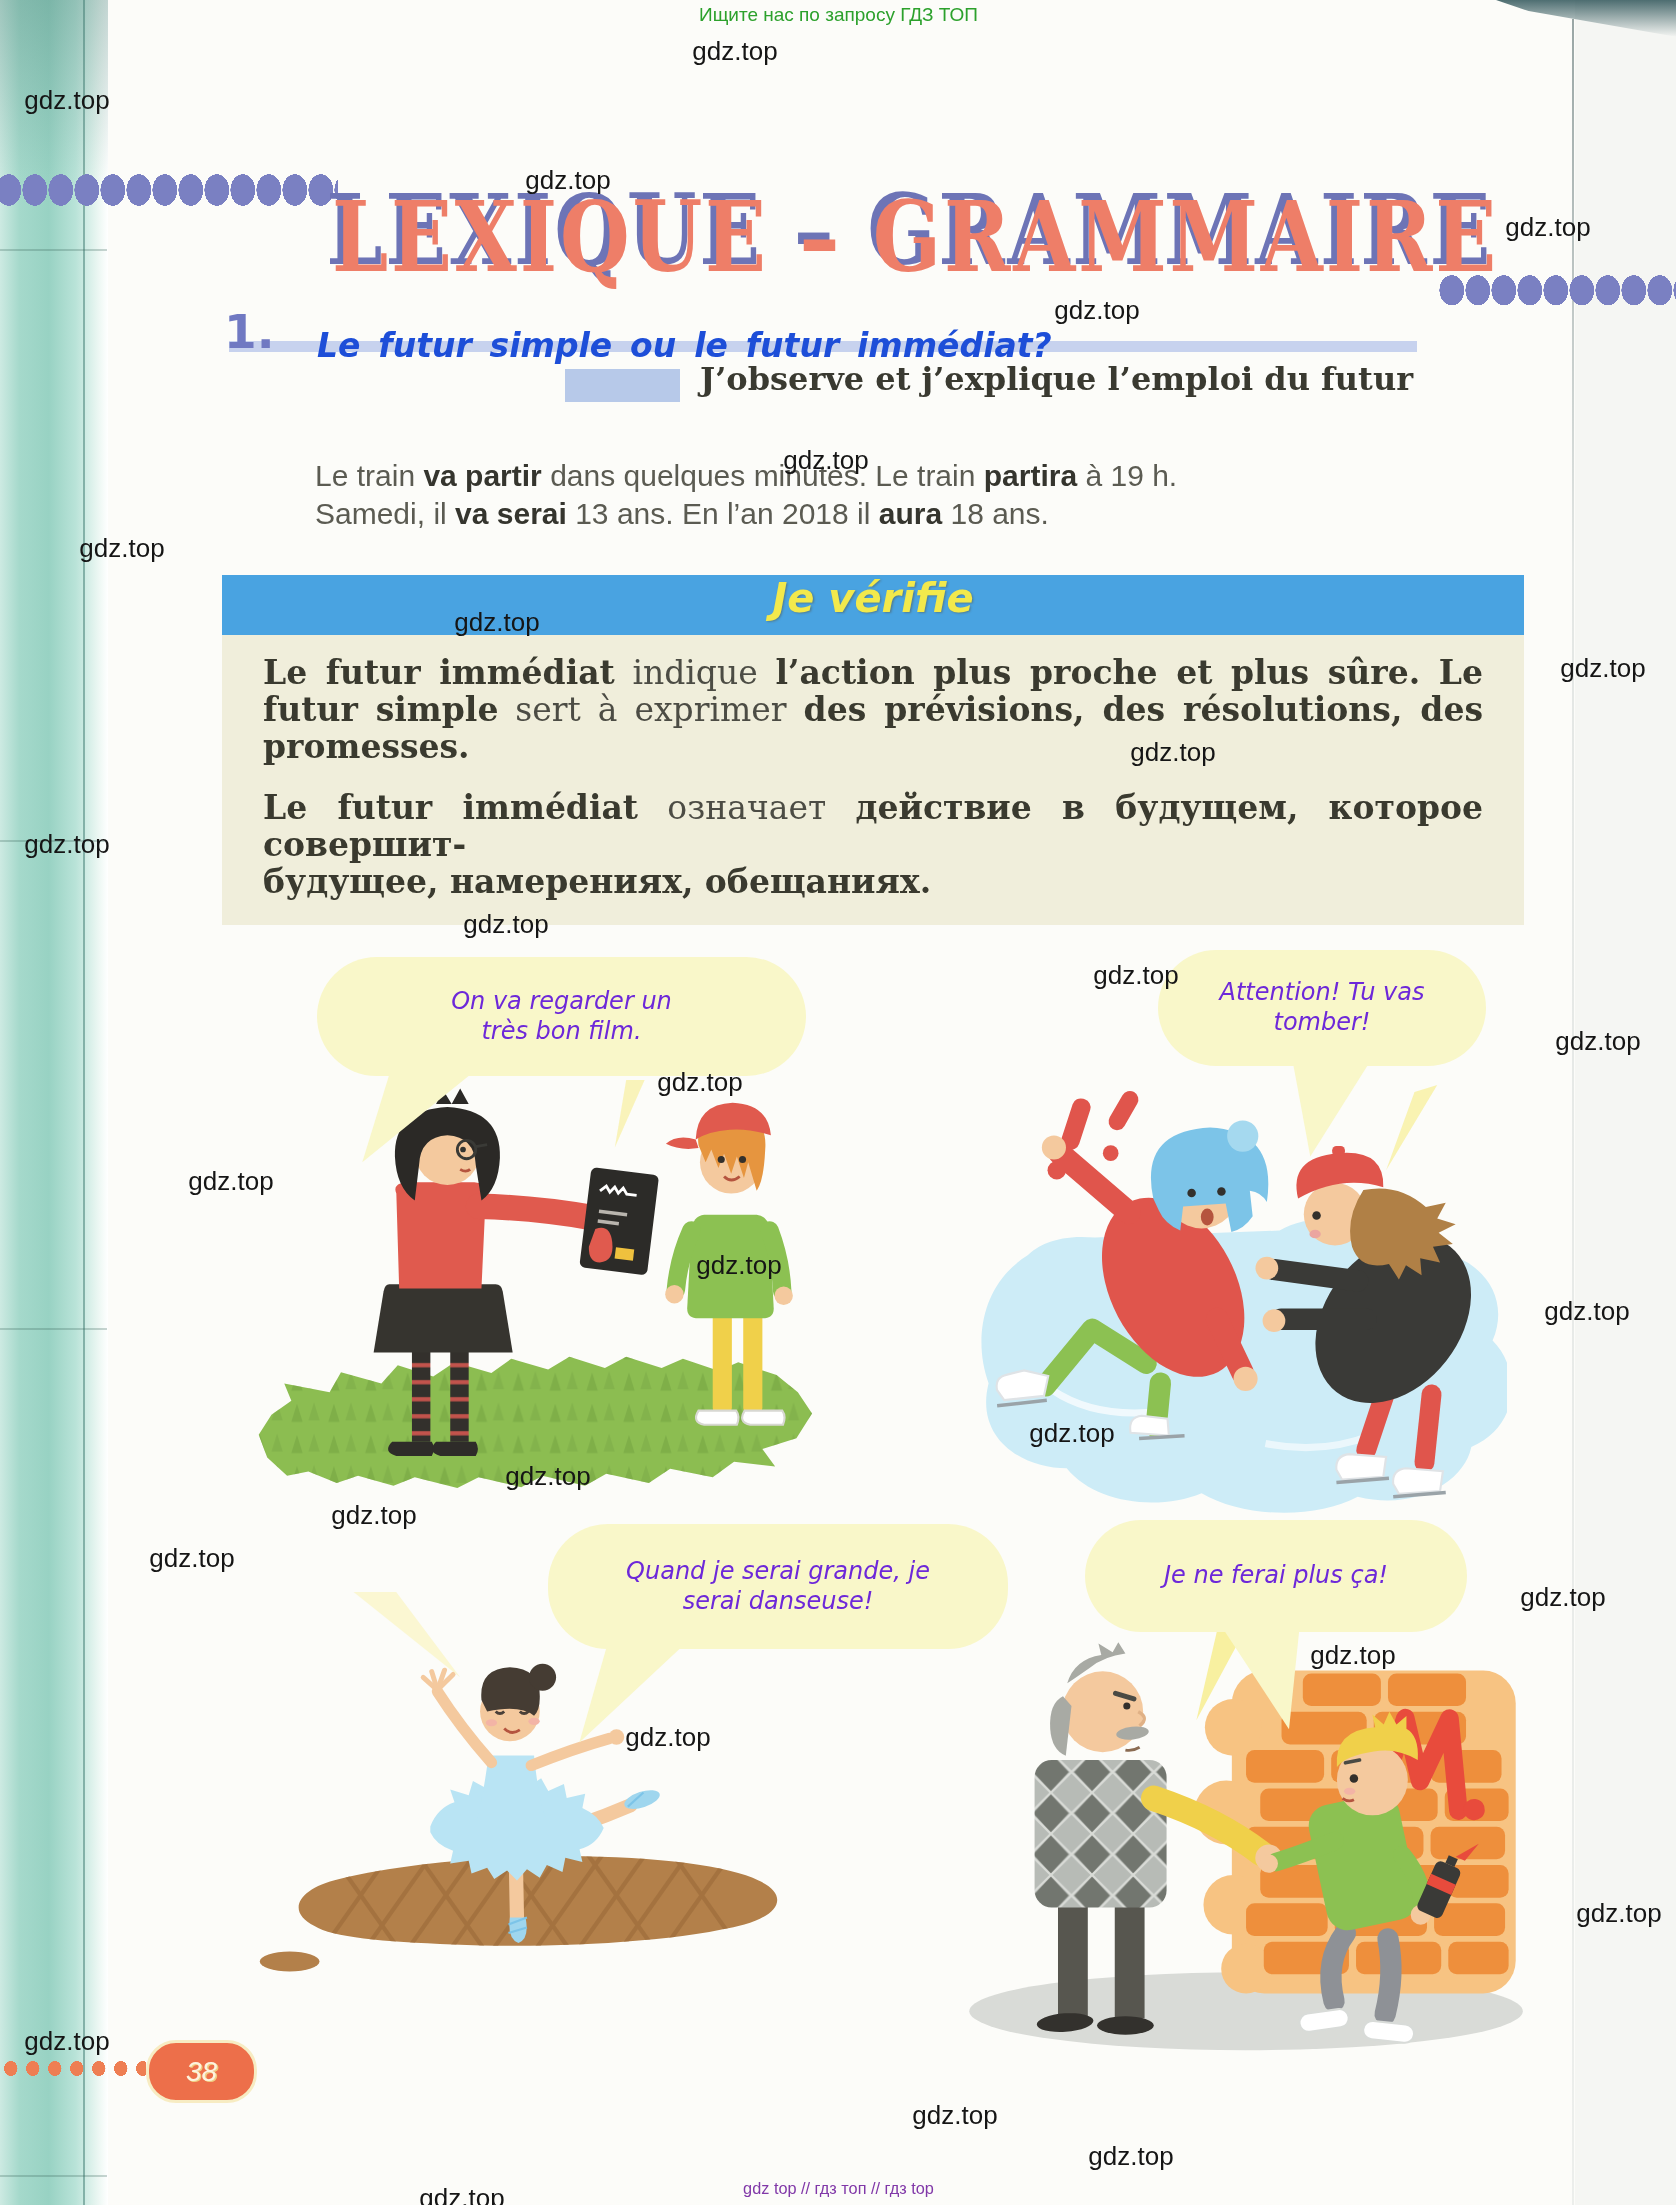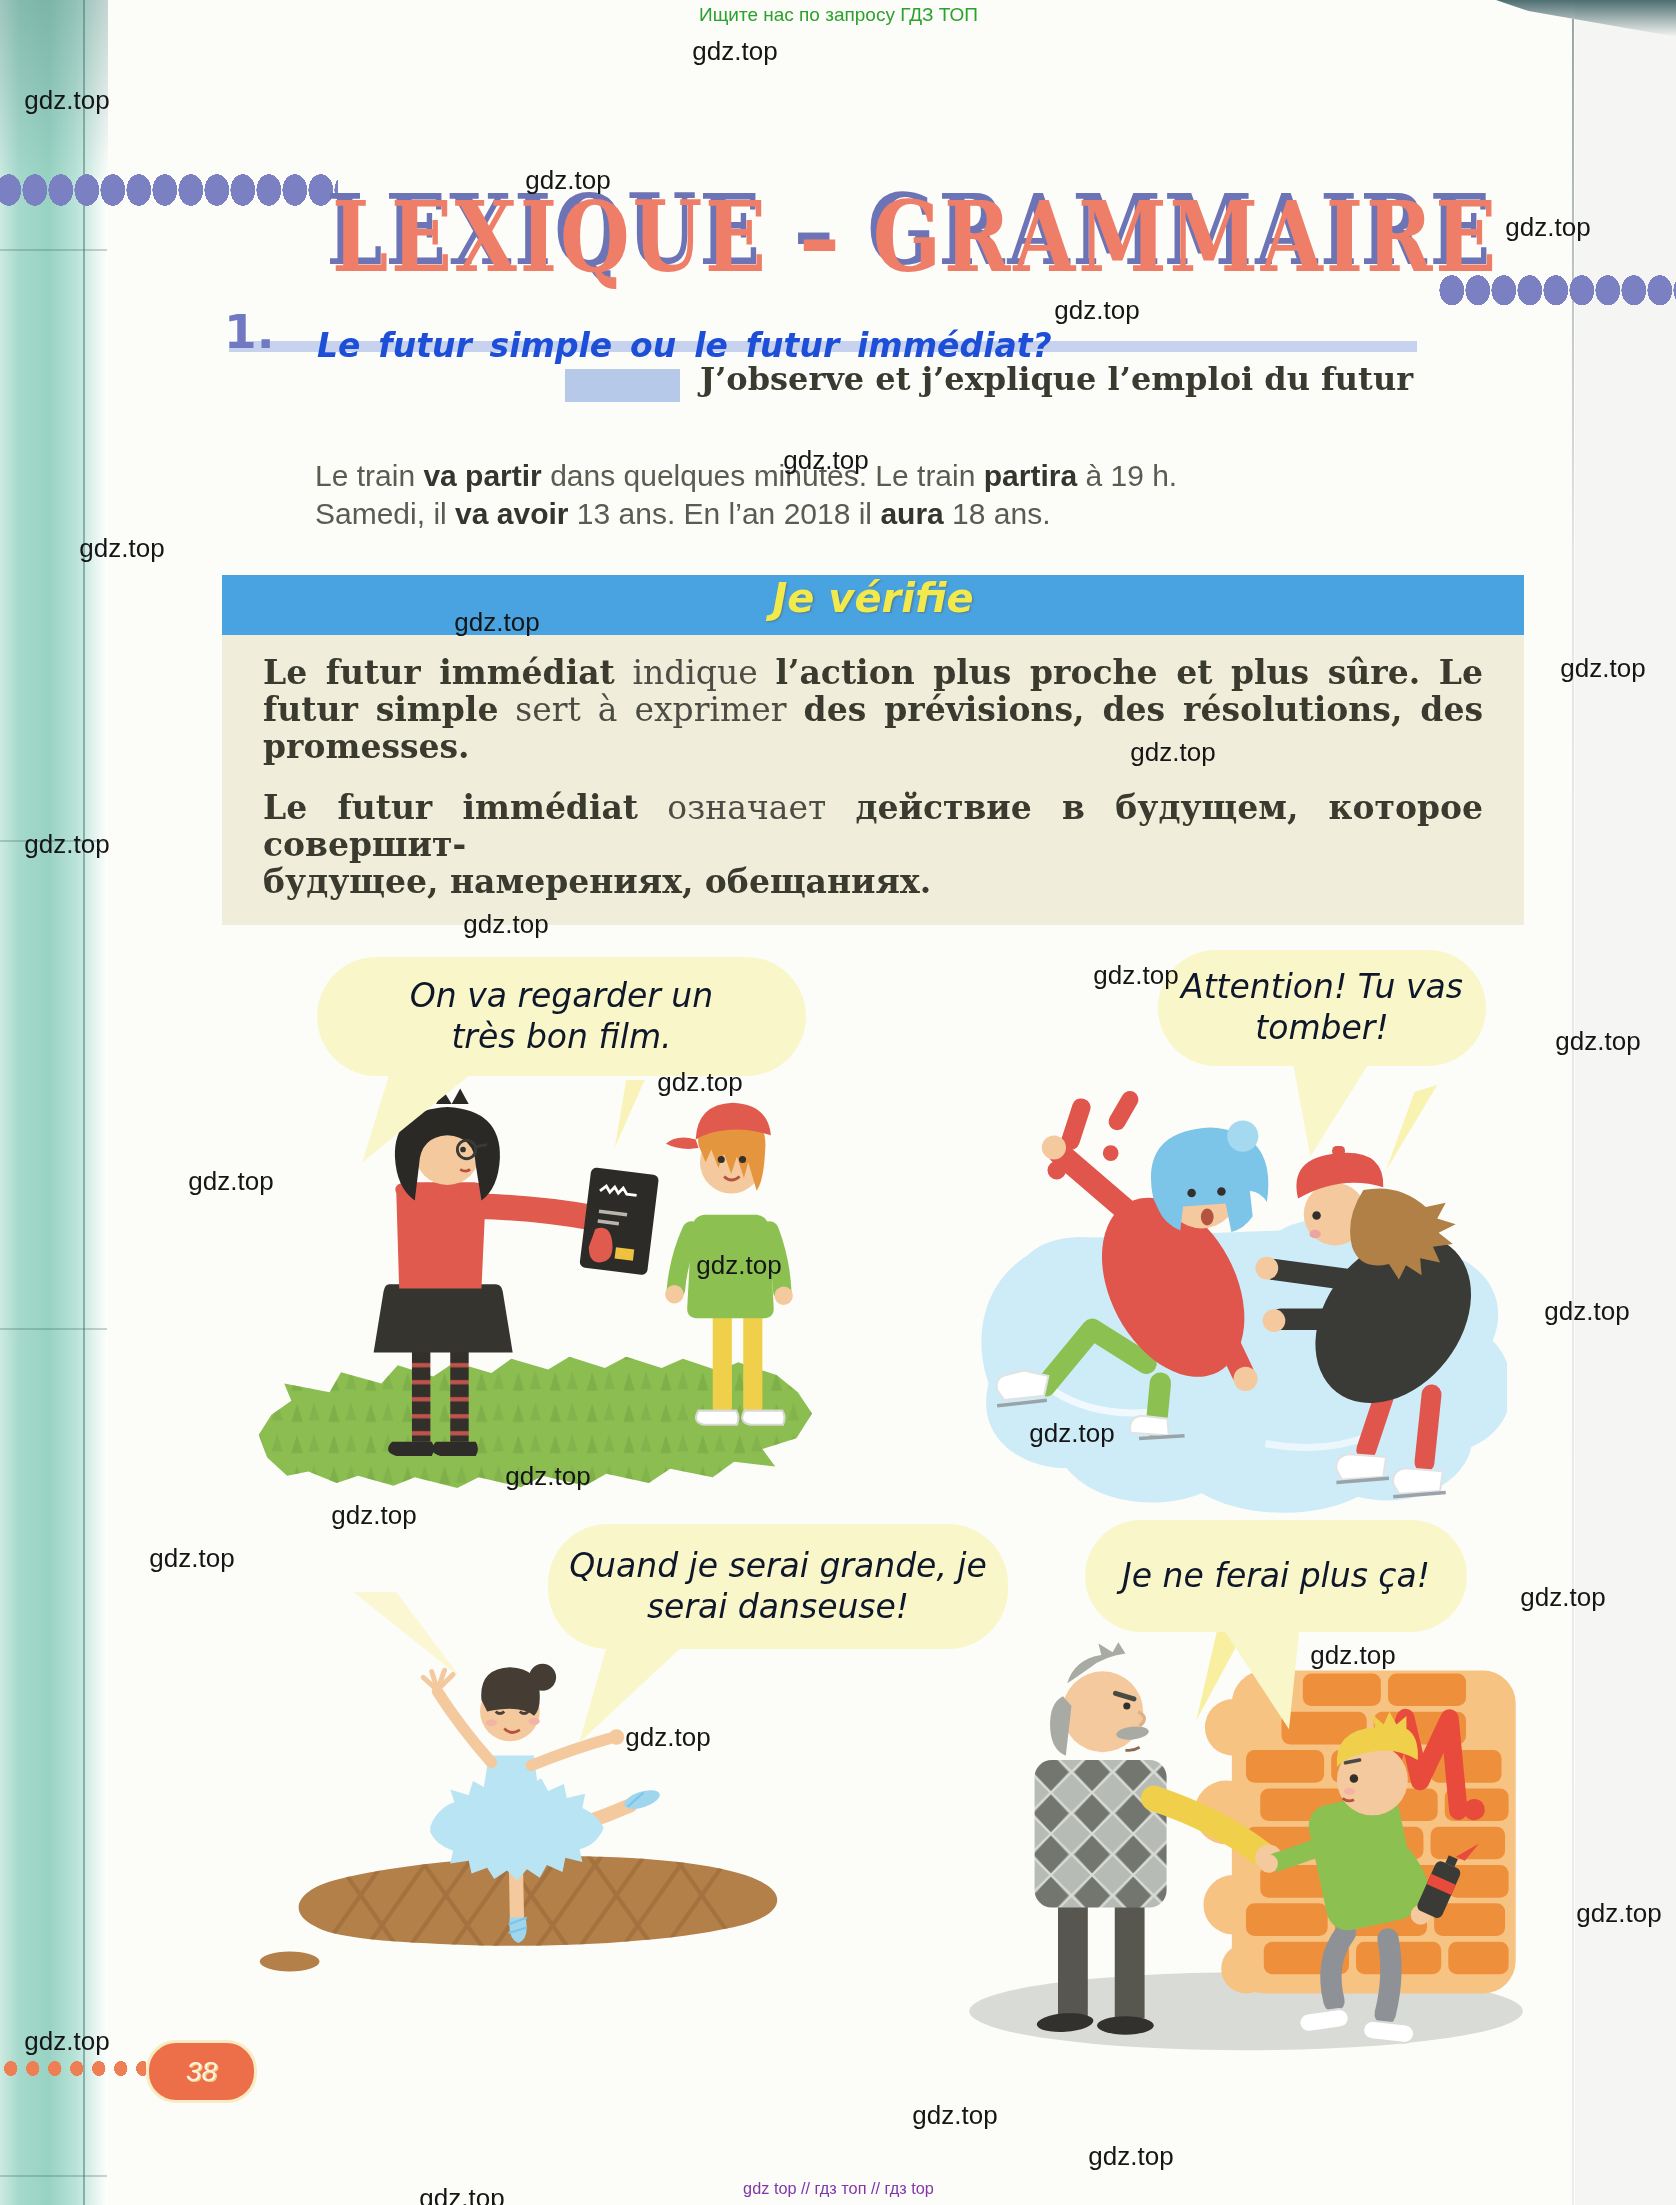--- a/index.html
+++ b/index.html
@@ -57,21 +57,21 @@
   .verify-header{height:60px;background:#49a3e1;display:flex;align-items:flex-start;justify-content:center;}
   .verify-label{font-family:"DejaVu Sans",sans-serif;font-style:italic;font-weight:bold;font-size:40px;color:#f2e94c;
     text-shadow:1.4px 1.4px 2.1px rgba(90,60,20,.35);}
   .verify-body{background:#f0eedb;padding:18.5px 41px 25.6px 41px;}
   .vpara{font-family:"DejaVu Serif",serif;font-size:33px;line-height:37px;color:#4c4c44;}
   .vpara .b{font-weight:bold;color:#3a3a2f;}
   .vpara + .vpara{margin-top:24px;}
 
   
   .bubble{position:absolute;background:#f9f7c9;border-radius:60px;z-index:5;display:flex;align-items:center;justify-content:center;
-    text-align:center;font-family:"DejaVu Sans",sans-serif;font-style:italic;font-size:33px;line-height:1.24;color:#0f172a;white-space:pre-line;}
+    text-align:center;font-family:"DejaVu Sans",sans-serif;font-style:italic;font-size:24px;line-height:1.24;color:#6d28d9;white-space:pre-line;}
   .bubble-1{left:317px;top:957px;width:489px;height:119px;}
   .bubble-2{left:1158px;top:950px;width:328px;height:116px;}
   .bubble-3{left:548px;top:1524px;width:460px;height:125px;}
   .bubble-4{left:1085px;top:1520px;width:382px;height:112px;}
   .tail{position:absolute;z-index:4;}
   .tail-1{left:341px;top:1070px;}
   .tail-2{left:1271px;top:1061px;}
   .tail-3{left:565px;top:1643px;}
   .tail-4{left:1193px;top:1626px;}
 
@@ -111,21 +111,21 @@
   <div class="ex-underline"></div>
   <h2 class="ex-title">Le futur simple ou le futur immédiat?</h2>
 
   <div class="observe-box"></div>
   <div class="observe-text just">
       <div class="line"><span class="b">J’observe et j’explique l’emploi du futur</span></div>
     </div>
 
   <div class="example-text">
       <div class="line"><span>Le train </span><span class="b">va partir</span><span> dans quelques minutes. Le train </span><span class="b">partira</span><span> à 19 h.</span></div>
-      <div class="line"><span>Samedi, il </span><span class="b">va avoir</span><span> 13 ans. En l’an 2018 il </span><span class="b">aura</span><span> 18 ans.</span></div>
+      <div class="line"><span>Samedi, il </span><span class="b">va serai</span><span> 13 ans. En l’an 2018 il </span><span class="b">aura</span><span> 18 ans.</span></div>
     </div>
 
   <section class="verify">
     <div class="verify-header">
       <span class="verify-label">Je vérifie</span>
     </div>
     <div class="verify-body">
       <div class="vpara just">
           <div class="line"><span class="b">Le futur immédiat</span><span> indique </span><span class="b">l’action plus proche et plus sûre. Le</span></div>
           <div class="line"><span class="b">futur simple</span><span> sert à exprimer </span><span class="b">des prévisions, des résolutions, des</span></div>

